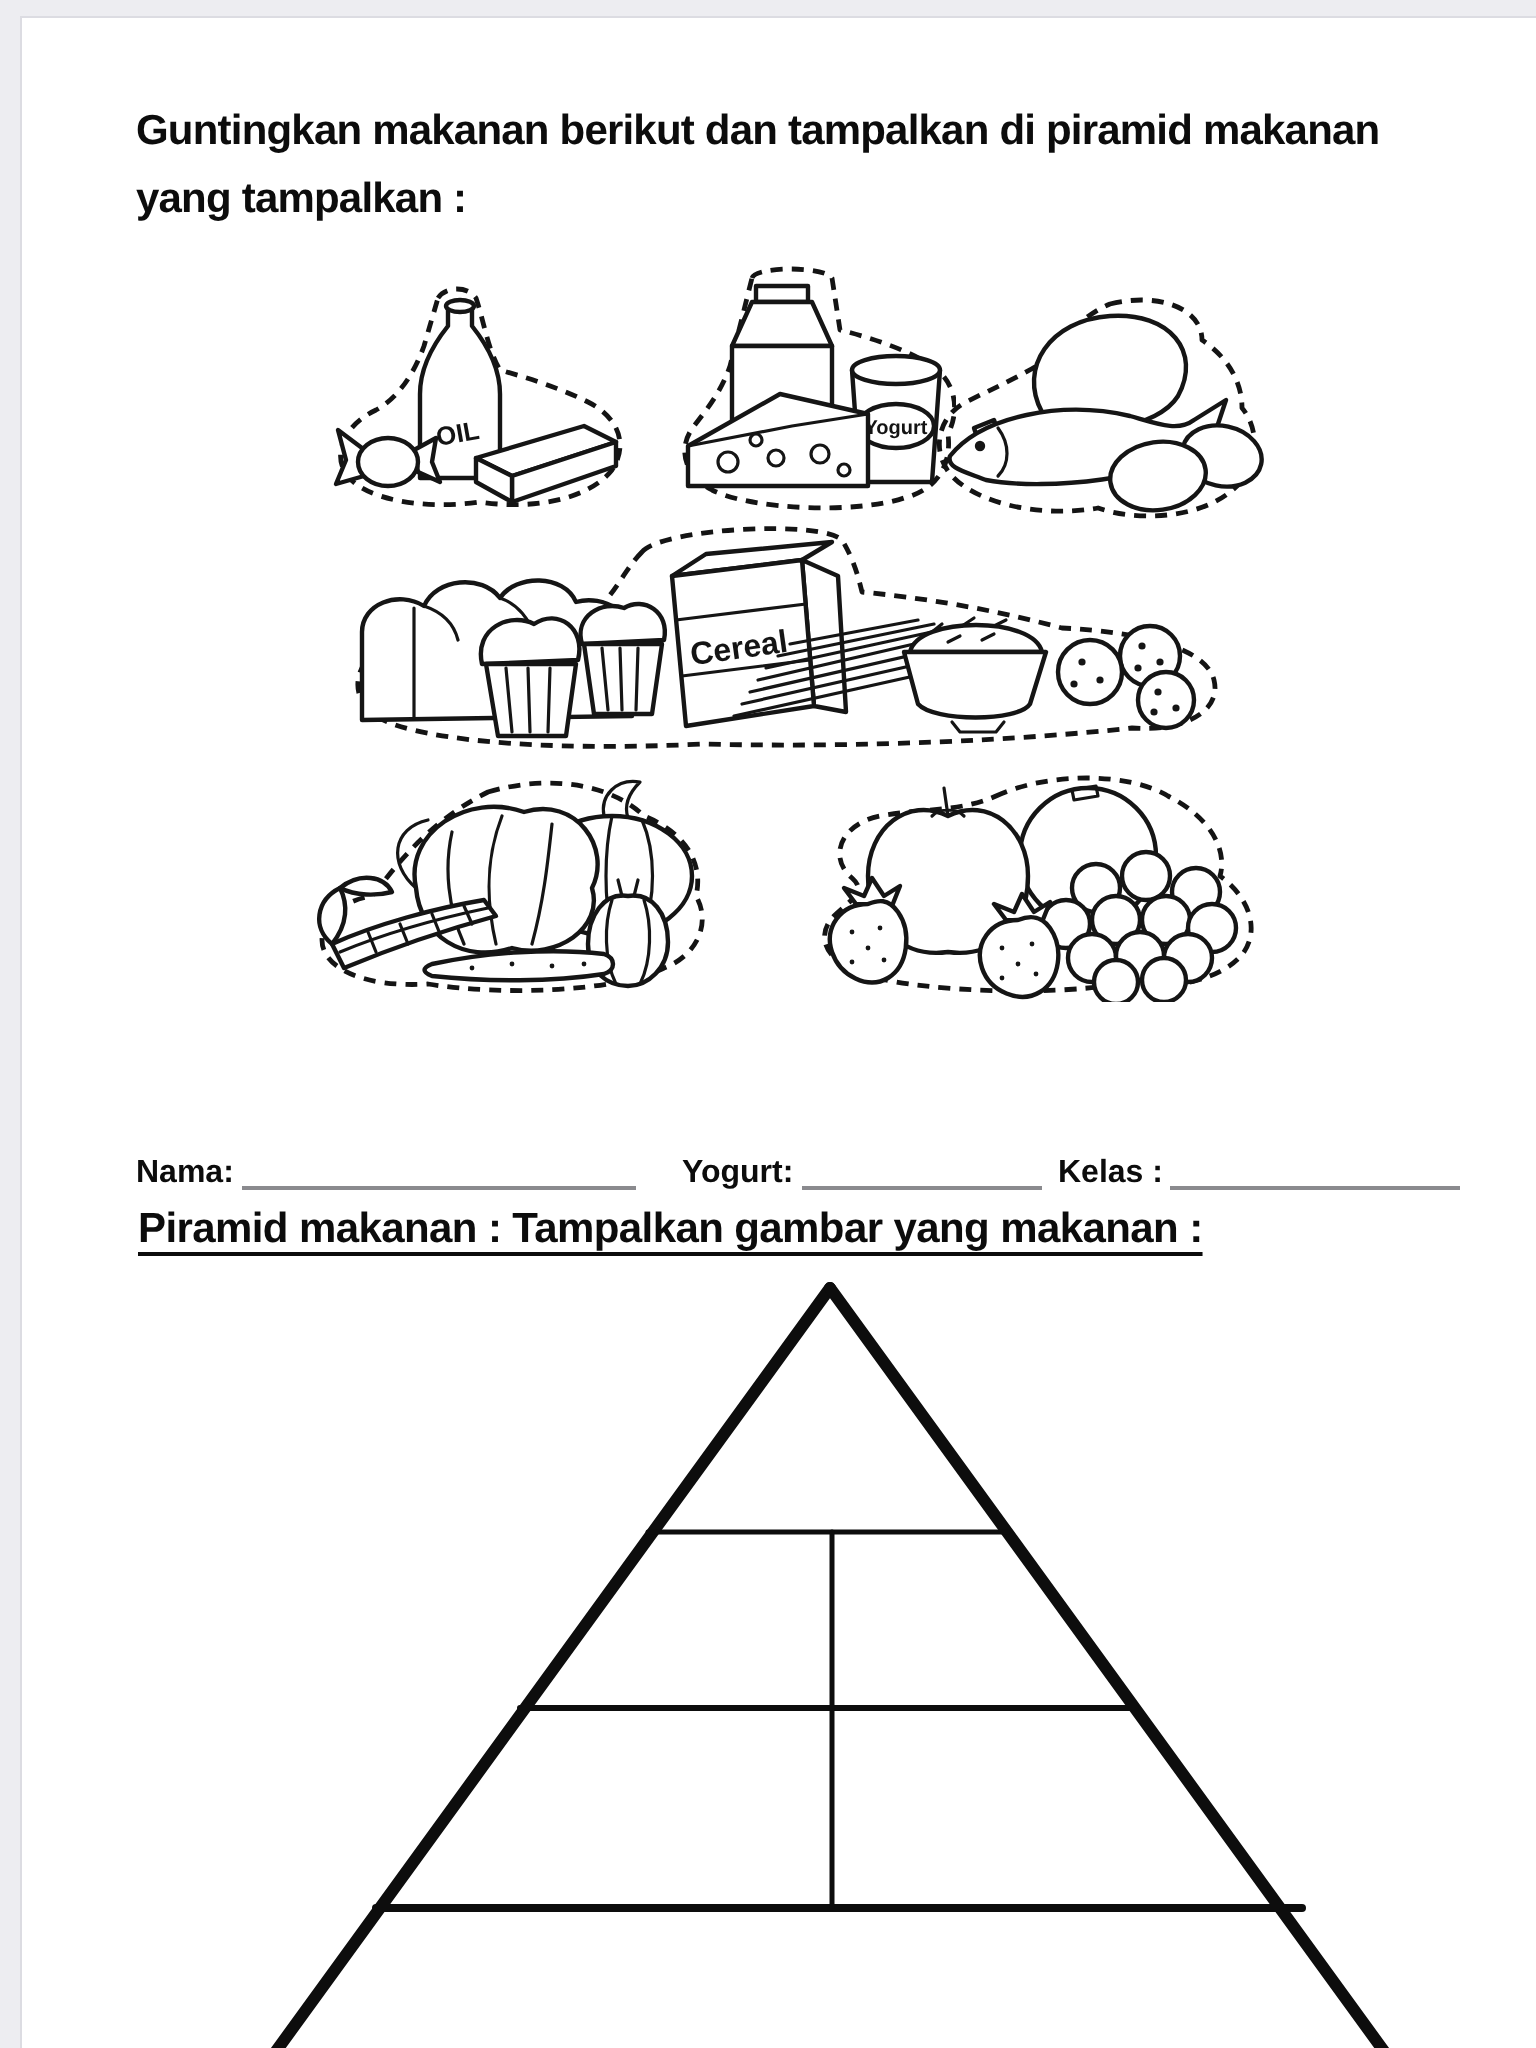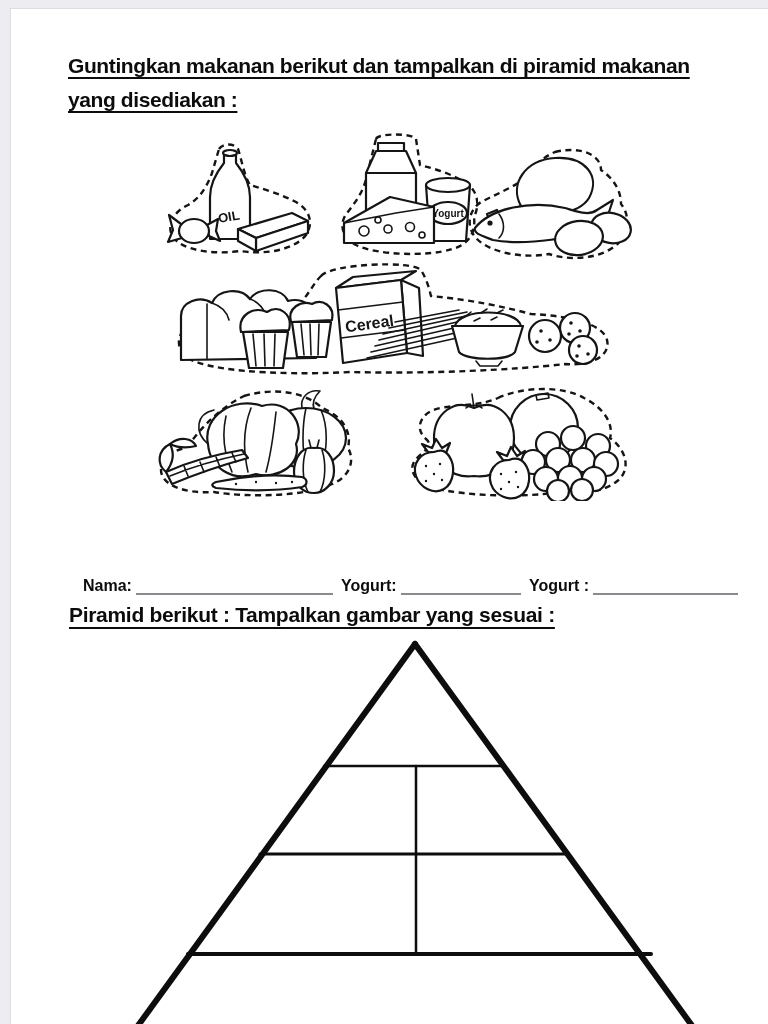--- a/index.html
+++ b/index.html
@@ -15,21 +15,20 @@
     background:#ffffff;
     border-left:1px solid #dcdce2;
     border-top:1px solid #dcdce2;
   }
   .instruction{
     position:absolute;left:57px;top:40px;width:660px;
     font-size:21px;font-weight:700;letter-spacing:-0.4px;
     line-height:34px;color:#0c0c0c;
   }
   .instruction .uline{
-    text-decoration:underline;
     text-decoration-thickness:2px;
     text-underline-offset:4px;
     display:inline;
     text-align:center;
   }
   .cluster{position:absolute;}
   svg{display:block;}
   .ink{stroke:#151515;fill:#ffffff;stroke-width:2.2;stroke-linejoin:round;stroke-linecap:round;}
   .ink-thin{stroke:#151515;fill:none;stroke-width:1.6;stroke-linejoin:round;stroke-linecap:round;}
   .dash{stroke:#141414;fill:none;stroke-width:2.4;stroke-dasharray:6 4.5;stroke-linejoin:round;}
@@ -47,21 +46,21 @@
   .pyramid-svg{position:absolute;left:0;top:622px;}
   .pyr{stroke:#0d0d0d;fill:none;stroke-linecap:round;}
 </style>
 </head>
 <body>
 
 <div class="page">
 
   <div class="instruction">
     <span class="uline">Guntingkan makanan berikut dan tampalkan di piramid makanan</span><br>
-    <span class="uline">yang disediakan :</span>
+    <span class="uline">yang tampalkan :</span>
   </div>
 
   <div class="cluster" style="left:155px;top:130px;">
     <svg width="150" height="120" viewBox="0 0 150 120">
       <path class="dash" d="M53,10 C57,4 68,4 72,10 C76,22 78,36 84,46 C98,50 114,55 128,62 C144,70 148,84 140,96 C128,111 100,116 74,112 C46,116 16,111 7,98 C0,87 7,73 22,66 C33,60 41,48 46,34 Z"></path>
       <g>
         <path class="ink" d="M58,14 L70,14 L70,24 C78,34 84,46 84,58 L84,100 L44,100 L44,58 C44,46 50,34 58,24 Z"></path>
         <ellipse class="ink" cx="64" cy="14" rx="7" ry="3"></ellipse>
         <text class="svg-label" font-size="13" transform="rotate(-10 64 78)" x="52" y="82">OIL</text>
       </g>
@@ -245,26 +244,26 @@
         <circle class="dot" cx="95" cy="88" r="1.2"></circle>
           <circle class="dot" cx="103" cy="96" r="1.2"></circle>
           <circle class="dot" cx="95" cy="103" r="1.2"></circle>
           <circle class="dot" cx="110" cy="86" r="1.2"></circle>
           <circle class="dot" cx="112" cy="101" r="1.2"></circle>
       </g>
     </svg>
   </div>
 
   <div class="form-row">
-    <span class="form-item" style="left:72px;text-align:center;"><span>Nama:</span><span class="blank" style="width:197px;"></span></span>
+    <span class="form-item" style="left:57px;text-align:center;"><span>Nama:</span><span class="blank" style="width:197px;"></span></span>
     <span class="form-item" style="left:330px;"><span>Yogurt:</span><span class="blank" style="width:120px;"></span></span>
-    <span class="form-item" style="left:518px;"><span>Yogurt :</span><span class="blank" style="width:145px;"></span></span>
-  </div>
-
-  <div class="pyramid-heading">Piramid berikut : Tampalkan gambar yang sesuai :</div>
+    <span class="form-item" style="left:518px;"><span>Kelas :</span><span class="blank" style="width:145px;"></span></span>
+  </div>
+
+  <div class="pyramid-heading">Piramid makanan : Tampalkan gambar yang makanan :</div>
 
   <svg class="pyramid-svg" width="758" height="394" viewBox="0 0 758 394">
     <line class="pyr" x1="404" y1="13" x2="126" y2="396" stroke-width="6"></line>
     <line class="pyr" x1="404" y1="13" x2="682" y2="396" stroke-width="6"></line>
     <line class="pyr" x1="313" y1="135" x2="493" y2="135" stroke-width="2.5"></line>
     <line class="pyr" x1="249" y1="223" x2="557" y2="223" stroke-width="3"></line>
     <line class="pyr" x1="177" y1="323" x2="640" y2="323" stroke-width="4"></line>
     <line class="pyr" x1="405" y1="135" x2="405" y2="323" stroke-width="2.5"></line>
   </svg>
 

